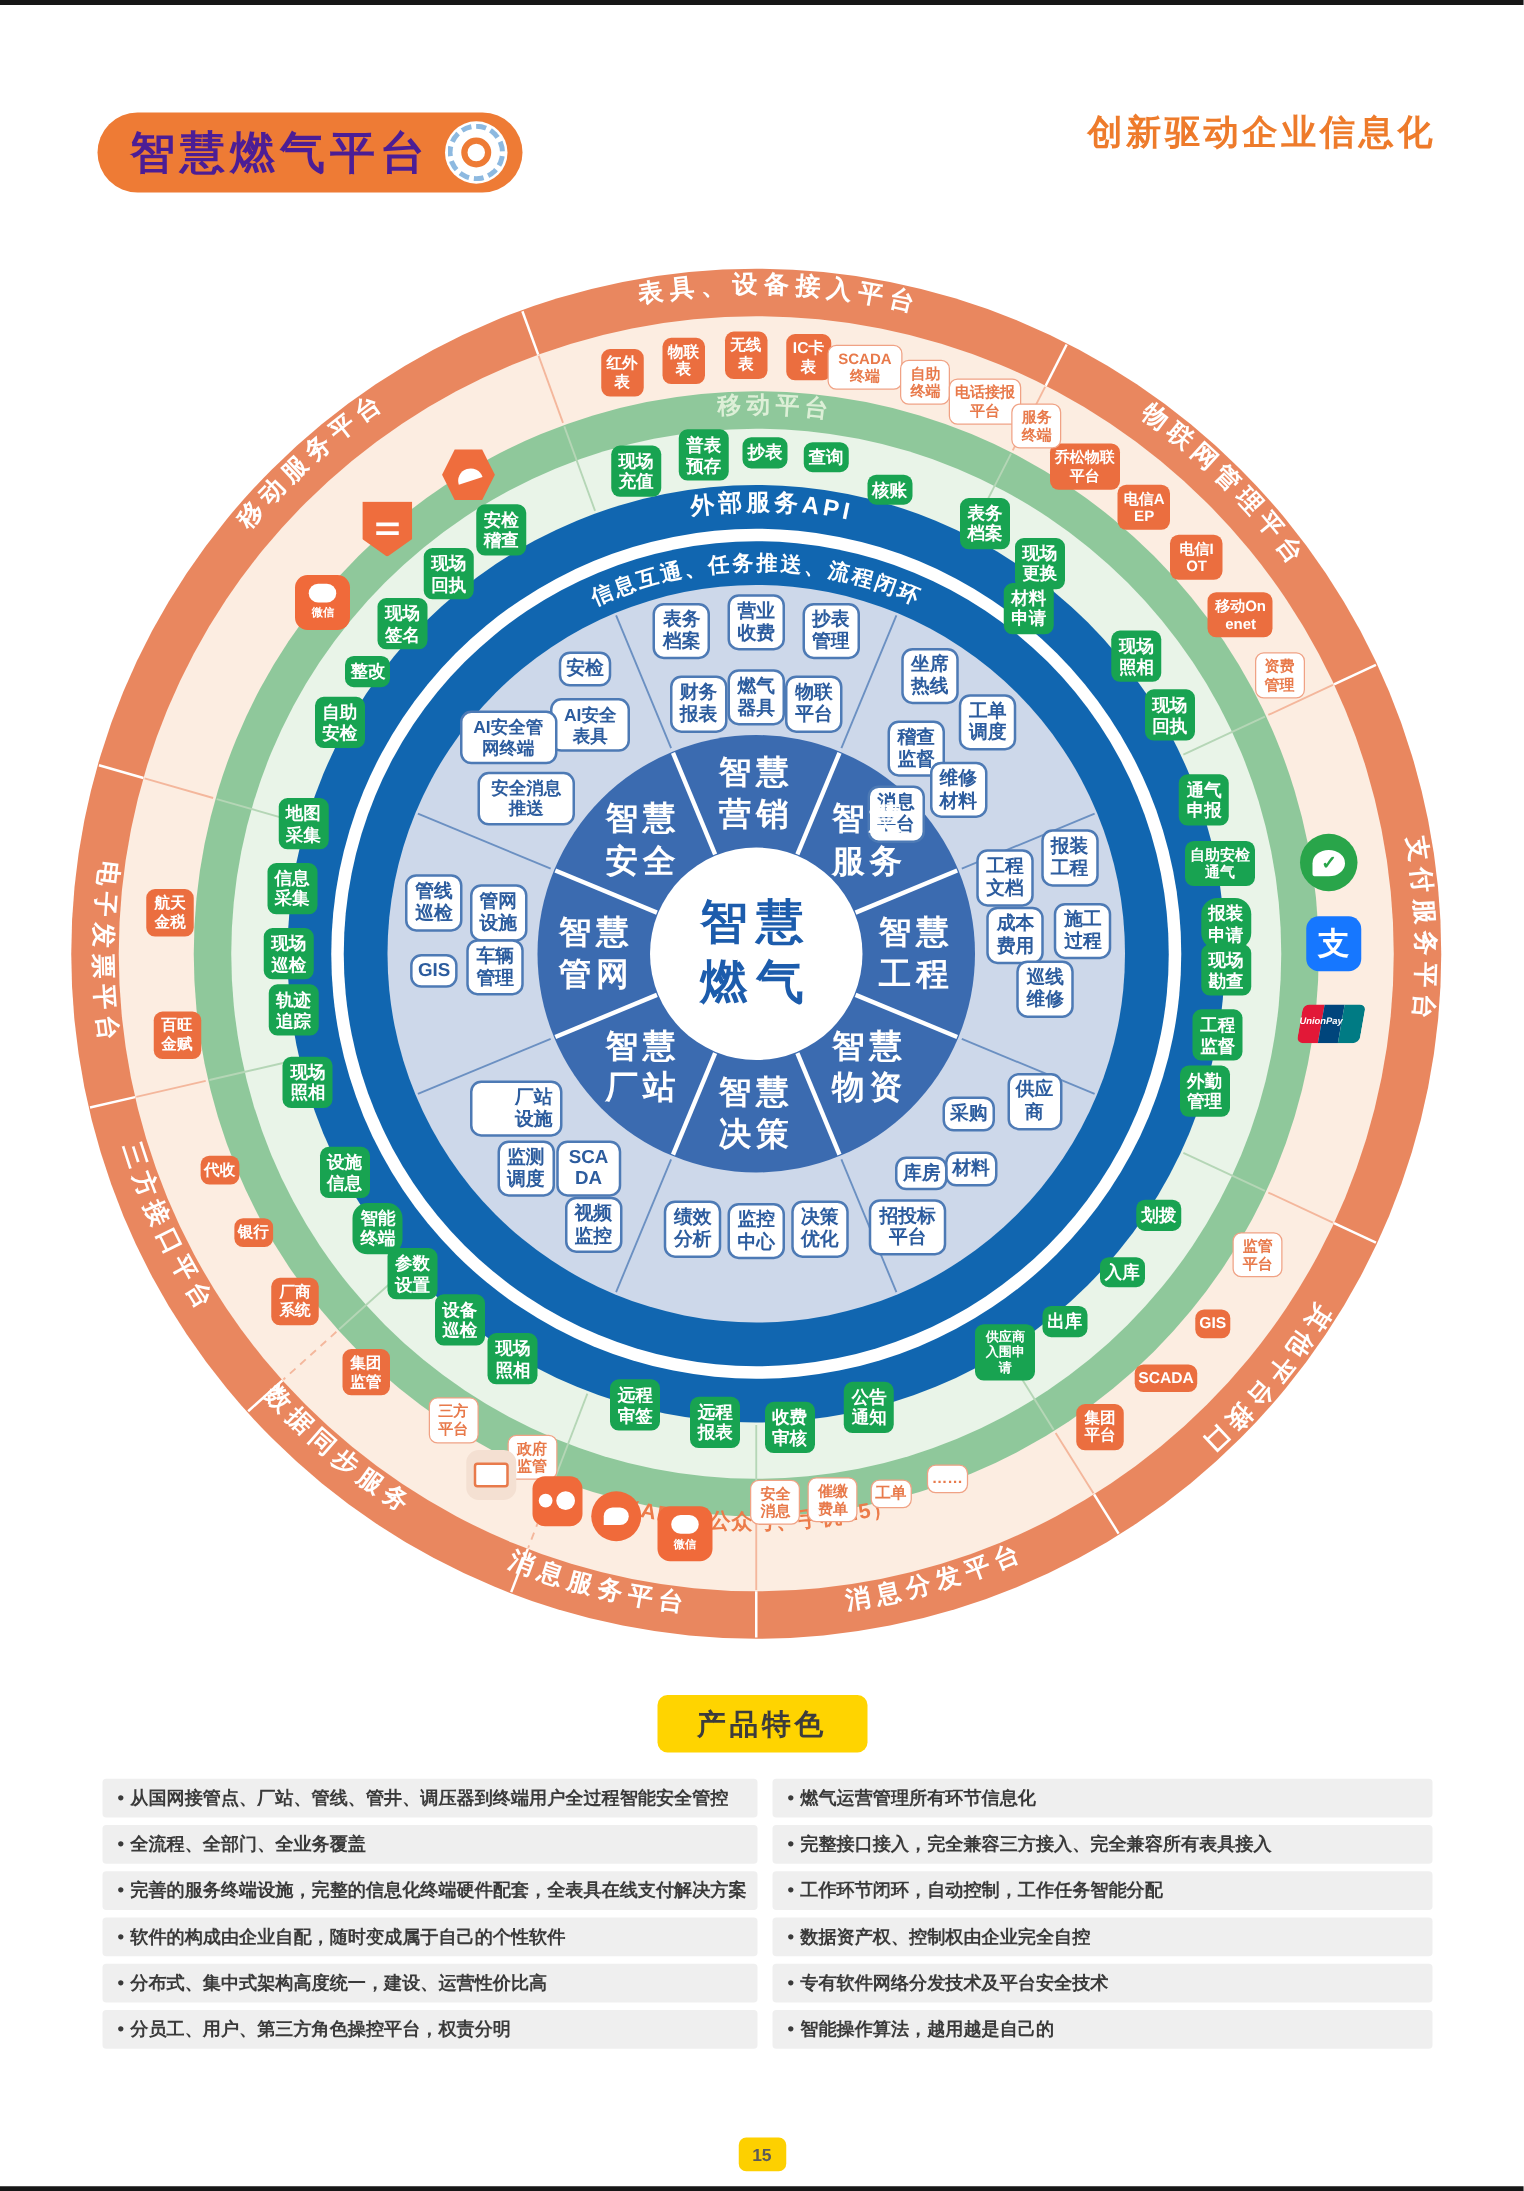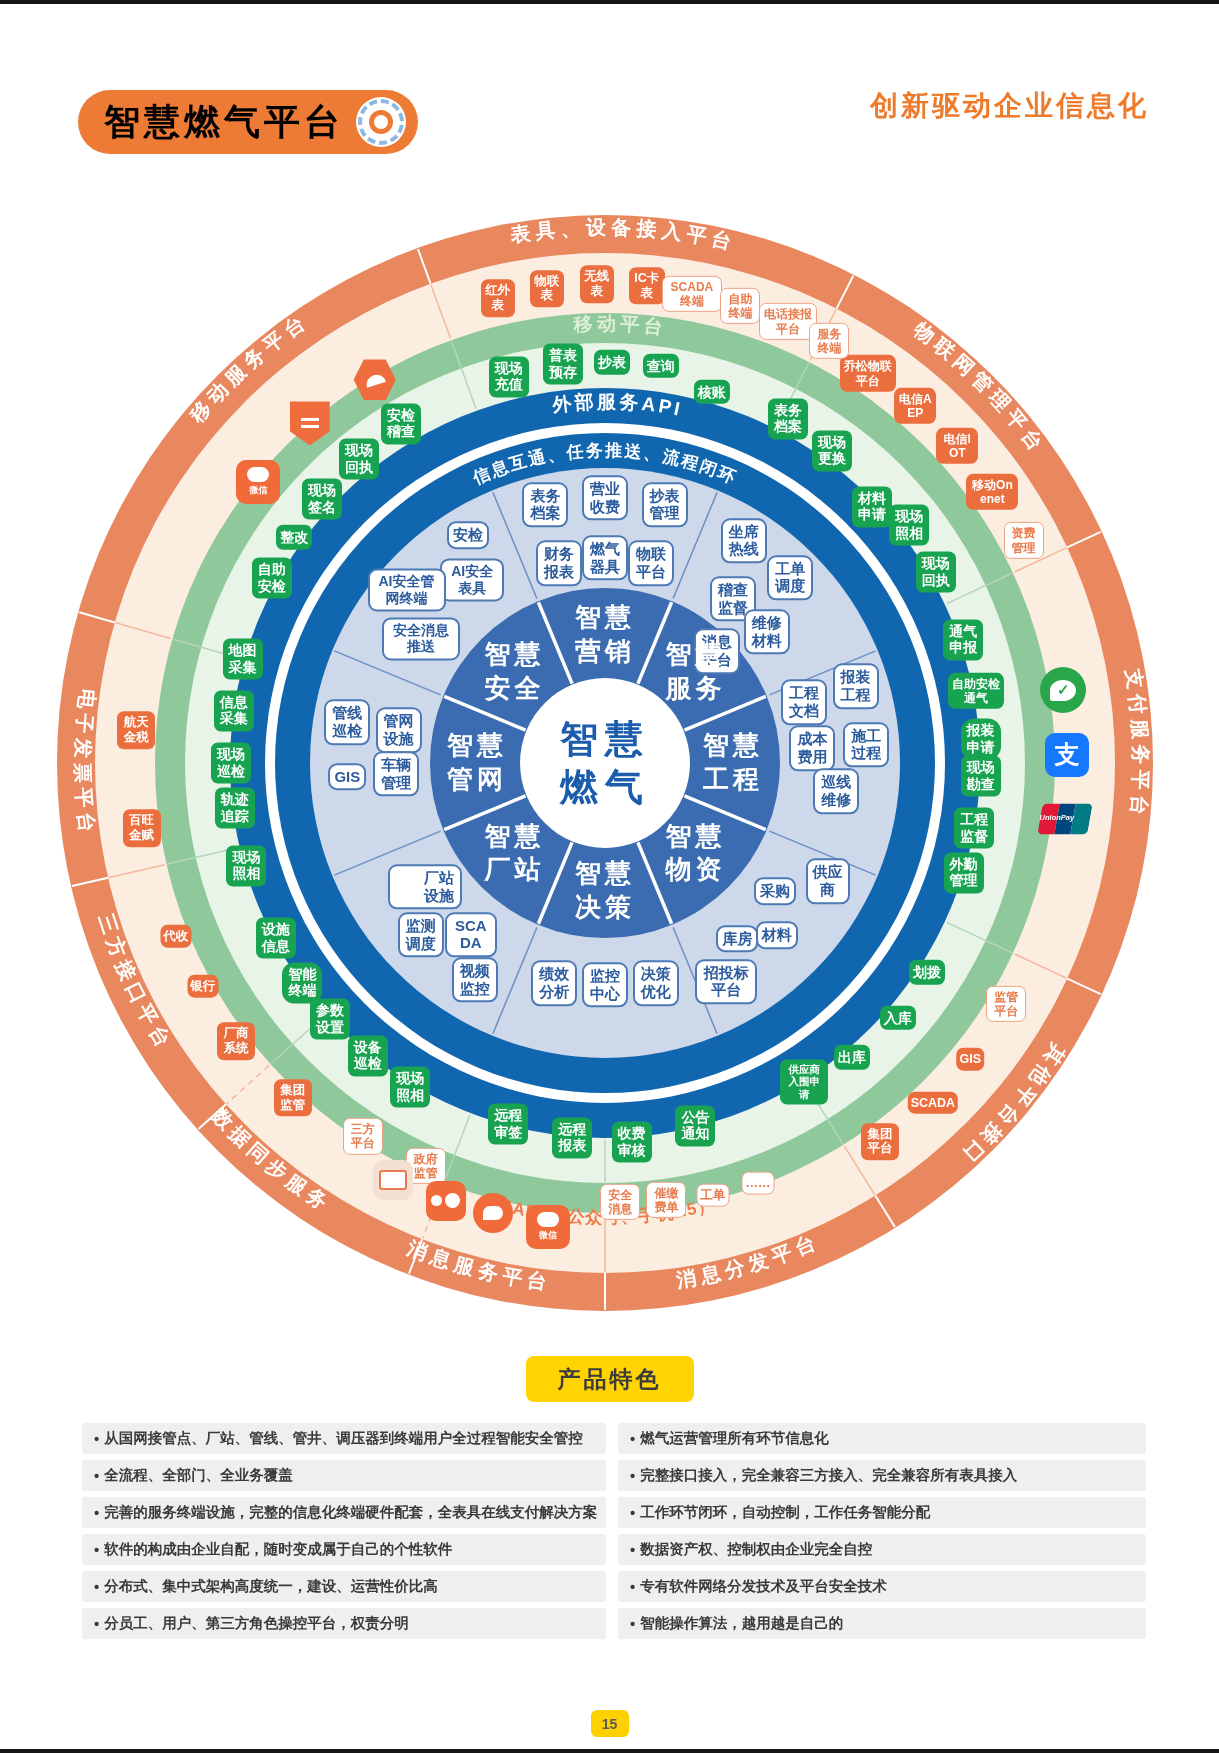--- a/index.html
+++ b/index.html
@@ -4,21 +4,21 @@
 <style>
   html,body{margin:0;padding:0;}
   body{width:1219px;height:1753px;position:relative;background:#ffffff;
        font-family:"Liberation Sans", sans-serif;overflow:hidden;}
   .edge-bar{position:absolute;left:0;width:100%;height:4px;background:#161616;}
   #edge-top{top:0;} #edge-bottom{bottom:0;}
 
   
   #logo-pill{position:absolute;left:78px;top:90px;height:64px;background:#ee7b35;
     border-radius:34px;display:flex;align-items:center;padding:0 12px 0 26px;gap:12px;}
-  #logo-text{color:#000000;font-size:36px;font-weight:bold;letter-spacing:4px;}
+  #logo-text{color:#4c1d95;font-size:36px;font-weight:bold;letter-spacing:4px;}
   #sun-icon{width:50px;height:50px;border-radius:50%;background:#fff;
     display:flex;align-items:center;justify-content:center;}
   #sun-icon .rays{width:38px;height:38px;border-radius:50%;border:4px dashed #8db9e0;
     display:flex;align-items:center;justify-content:center;}
   #sun-icon .core{width:14px;height:14px;border-radius:50%;border:5px solid #ee7b35;background:#fff;}
   #slogan{position:absolute;right:70px;top:84px;text-align:left;color:#ee7b2b;
     font-weight:bold;font-size:28px;line-height:1.55;letter-spacing:3px;}
 
   
   #rings{position:absolute;left:0;top:0;}
@@ -186,37 +186,37 @@
     <div class="node k-w nw" style="left: 775.109px; top: 891.187px;">采购</div>
     <div class="node k-w nw" style="left: 776.827px; top: 934.827px;">材料</div>
     <div class="node k-w nw" style="left: 737.399px; top: 938.7px;">库房</div>
     <div class="node k-w" style="width: 50px; left: 726.202px; top: 981.655px;">招投标平台</div>
     <div class="node k-w" style="width: 34px; left: 554.161px; top: 983.208px;">绩效分析</div>
     <div class="node k-w" style="width: 34px; left: 605px; top: 985px;">监控中心</div>
     <div class="node k-w" style="width: 34px; left: 655.839px; top: 983.208px;">决策优化</div>
     <div class="node k-w" style="width: 34px; left: 474.695px; top: 979.863px;">视频监控</div>
     <div class="node k-w" style="width: 40px; left: 470.786px; top: 934.786px;">SCADA</div>
     <div class="node k-w" style="width: 34px; left: 420.699px; top: 934.864px;">监测调度</div>
-    <div class="node k-w" style="width: 34px; left: 425px; top: 886.893px; padding-left: 32px;">厂站设施</div>
+    <div class="node k-w" style="width: 34px; left: 413px; top: 886.893px; padding-left: 32px;">厂站设施</div>
     <div class="node k-w" style="width: 34px; left: 347.213px; top: 722.171px;">管线巡检</div>
     <div class="node k-w" style="width: 34px; left: 398.573px; top: 730.305px;">管网设施</div>
     <div class="node k-w nw" style="left: 347.354px; top: 776.503px;">GIS</div>
     <div class="node k-w" style="width: 34px; left: 396.286px; top: 773.938px;">车辆管理</div>
     <div class="node k-w nw" style="left: 468px; top: 534.993px;">安检</div>
     <div class="node k-w" style="width: 52px; font-size: 14px; left: 472.161px; top: 580.162px;">AI安全表具</div>
     <div class="node k-w" style="width: 66px; font-size: 14px; left: 406.511px; top: 590.456px;">AI安全管网终端</div>
     <div class="node k-w" style="width: 66px; font-size: 14px; left: 420.954px; top: 638.859px;">安全消息推送</div>
     <div class="node k-g" style="width: 32px; left: 508.715px; top: 376.822px;">现场充值</div>
     <div class="node k-g" style="width: 32px; left: 563.084px; top: 364.197px;">普表预存</div>
     <div class="node k-g nw" style="left: 611.998px; top: 362.061px;">抄表</div>
     <div class="node k-g nw" style="left: 660.808px; top: 365.903px;">查询</div>
     <div class="node k-g nw" style="left: 711.628px; top: 378.511px; margin-top: 13px;">核账</div>
     <div class="node k-g" style="width: 32px; left: 788.094px; top: 418.65px;">表务档案</div>
     <div class="node k-g" style="width: 32px; left: 831.885px; top: 450.719px;">现场更换</div>
-    <div class="node k-g" style="width: 32px; left: 872px; top: 486.774px; margin-top: 20px;">材料申请</div>
+    <div class="node k-g" style="width: 32px; left: 823px; top: 486.774px;">材料申请</div>
     <div class="node k-g" style="width: 32px; left: 909.172px; top: 525.355px;">现场照相</div>
     <div class="node k-g" style="width: 32px; left: 935.822px; top: 572px;">现场回执</div>
     <div class="node k-g" style="width: 32px; left: 963.352px; top: 639.61px;">通气申报</div>
     <div class="node k-g" style="width: 48px; font-size: 12px; left: 976.055px; top: 690.874px;">自助安检通气</div>
     <div class="node k-g" style="width: 32px; left: 980.565px; top: 739px; border-radius: 13px;">报装申请</div>
     <div class="node k-g" style="width: 32px; left: 980.771px; top: 776.122px;">现场勘查</div>
     <div class="node k-g" style="width: 32px; left: 974.303px; top: 828.118px;">工程监督</div>
     <div class="node k-g" style="width: 32px; left: 963.614px; top: 872.639px;">外勤管理</div>
     <div class="node k-g nw" style="left: 927.049px; top: 972.141px;">划拨</div>
     <div class="node k-g nw" style="left: 897.827px; top: 1017.55px;">入库</div>

